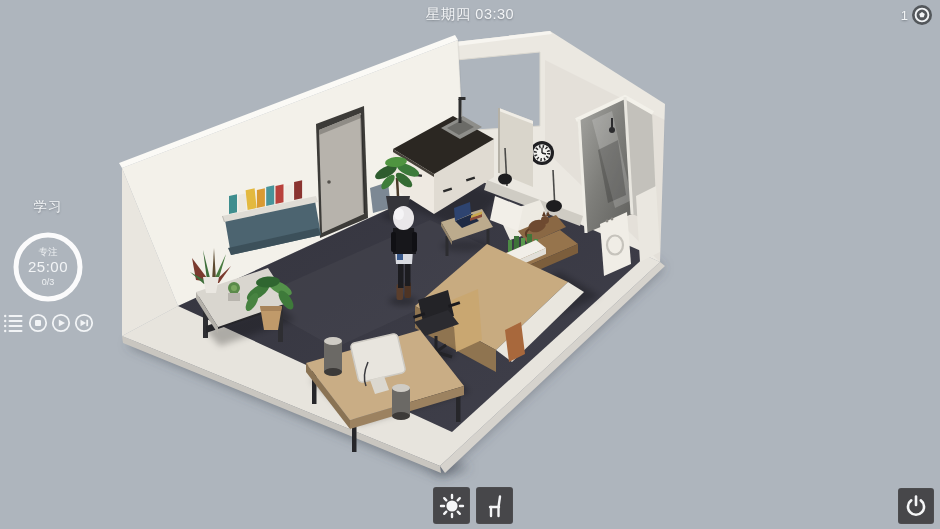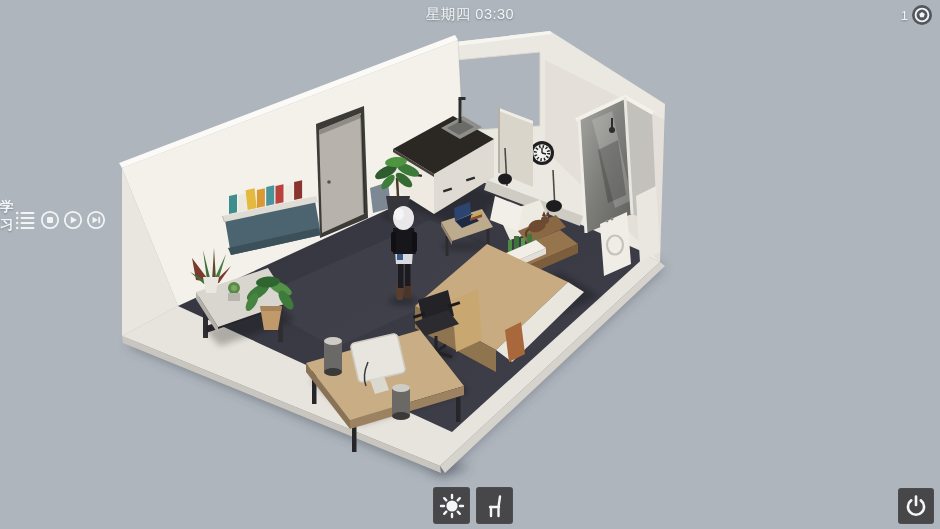--- a/index.html
+++ b/index.html
@@ -15,21 +15,21 @@
     left:0;right:0;top:5px;text-align:center;
     font-size:14.5px;letter-spacing:.5px;
     text-shadow:0 1px 2px rgba(60,66,74,.45);
   }
   .hud-currency{
     right:7px;top:4px;display:flex;align-items:center;gap:3px;
     font-size:13px;text-shadow:0 1px 2px rgba(60,66,74,.45);
   }
   .left-panel{
     left:0;top:198px;width:96px;
-    display:flex;flex-direction:row;align-items:center;font-weight:bold;
+    display:flex;flex-direction:column;align-items:center;
   }
   .panel-title{font-size:13.5px;letter-spacing:1px;text-shadow:0 1px 2px rgba(60,66,74,.4);}
   .timer-wrap{position:relative;width:78px;height:78px;margin-top:12px;}
   .timer-wrap svg{position:absolute;left:0;top:0;}
   .timer-texts{
     position:absolute;left:0;top:0;width:78px;height:78px;
     display:flex;flex-direction:column;align-items:center;justify-content:center;
     line-height:1.25;
   }
   .timer-label{font-size:9.5px;opacity:.95;}
@@ -349,20 +349,30 @@
   <span>1</span>
   <svg width="22" height="22" viewBox="0 0 22 22">
     <circle cx="11" cy="11" r="10" fill="#53575b"></circle>
     <circle cx="11" cy="11" r="6.4" fill="none" stroke="#f2f4f6" stroke-width="1.9"></circle>
     <polygon points="11,8 13.8,10 12.7,13.3 9.3,13.3 8.2,10" fill="#f2f4f6"></polygon>
   </svg>
 </div>
 
 <div class="hud left-panel">
   <div class="panel-title">学习</div>
+  <div class="timer-wrap">
+    <svg width="78" height="78" viewBox="0 0 78 78">
+      <circle cx="39" cy="39" r="32" fill="none" stroke="rgba(255,255,255,.95)" stroke-width="5"></circle>
+    </svg>
+    <div class="timer-texts">
+      <span class="timer-label">专注</span>
+      <span class="timer-time">25:00</span>
+      <span class="timer-progress">0/3</span>
+    </div>
+  </div>
   <div class="controls-row">
     <span class="icon-btn">
       <svg width="22" height="20" viewBox="0 0 22 20">
         <g fill="#f2f4f6">
           <circle cx="2.2" cy="3" r="1.2"></circle>
             <rect x="5.5" y="2" width="14" height="2" rx="1"></rect>
           <circle cx="2.2" cy="8" r="1.2"></circle>
             <rect x="5.5" y="7" width="14" height="2" rx="1"></rect>
           <circle cx="2.2" cy="13" r="1.2"></circle>
             <rect x="5.5" y="12" width="14" height="2" rx="1"></rect>

